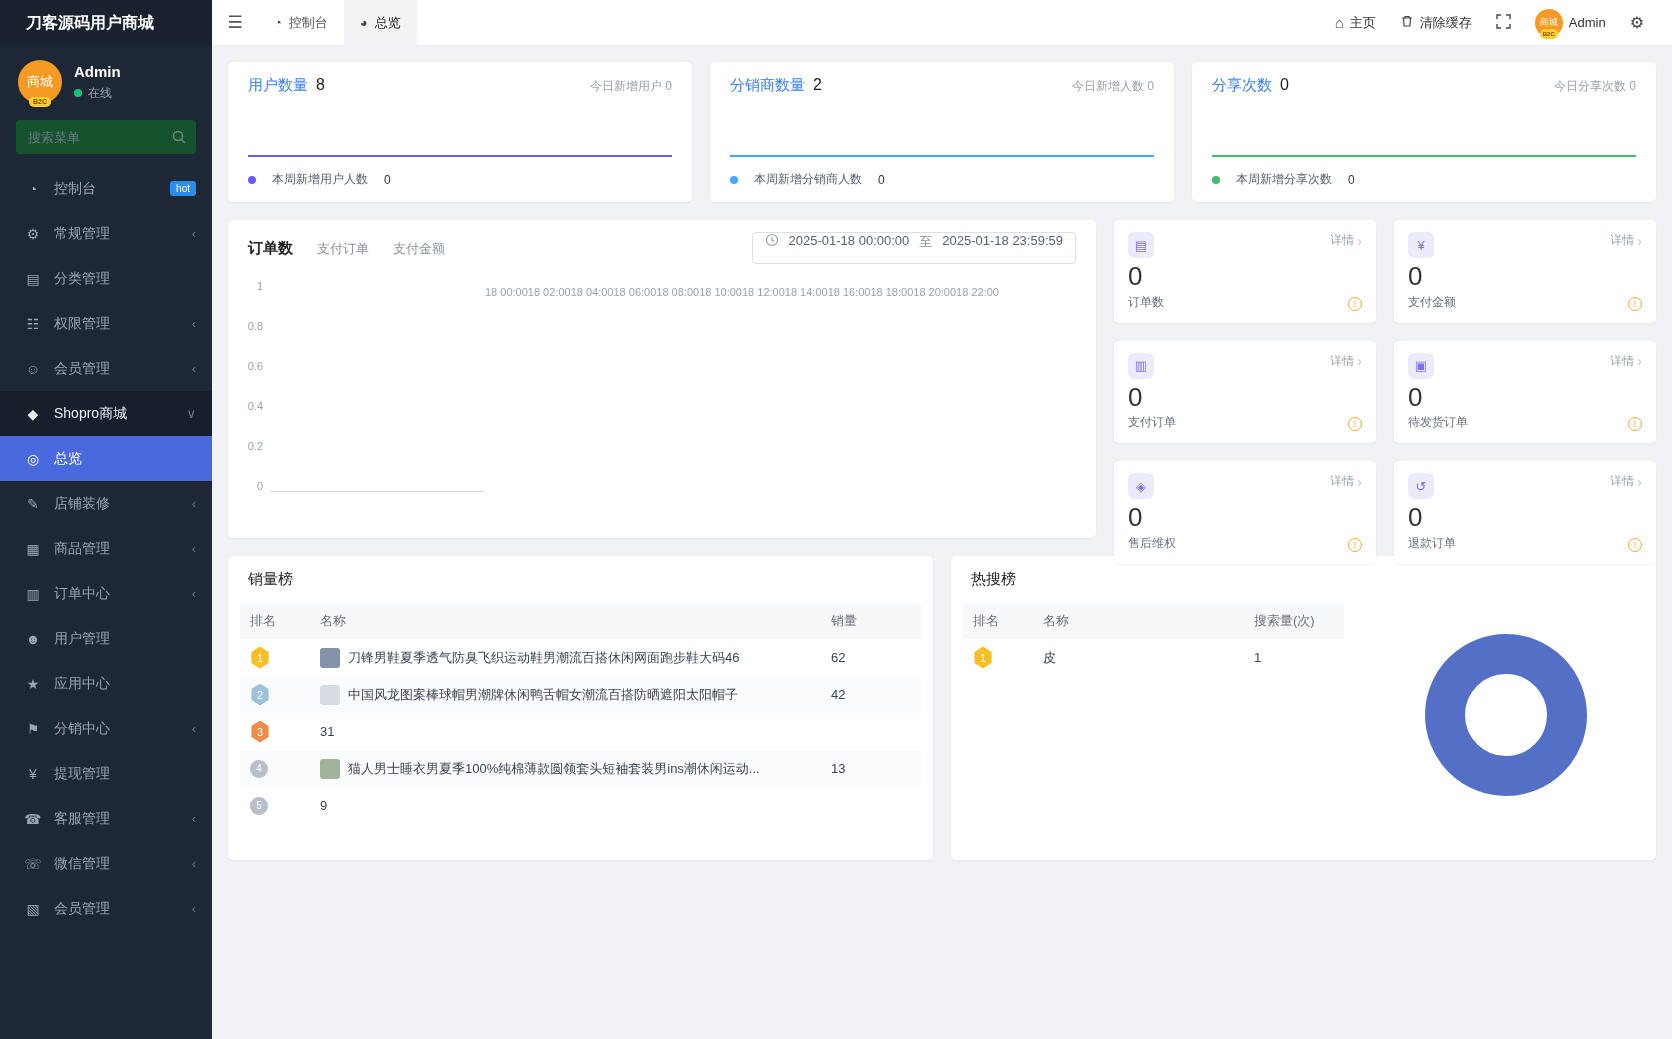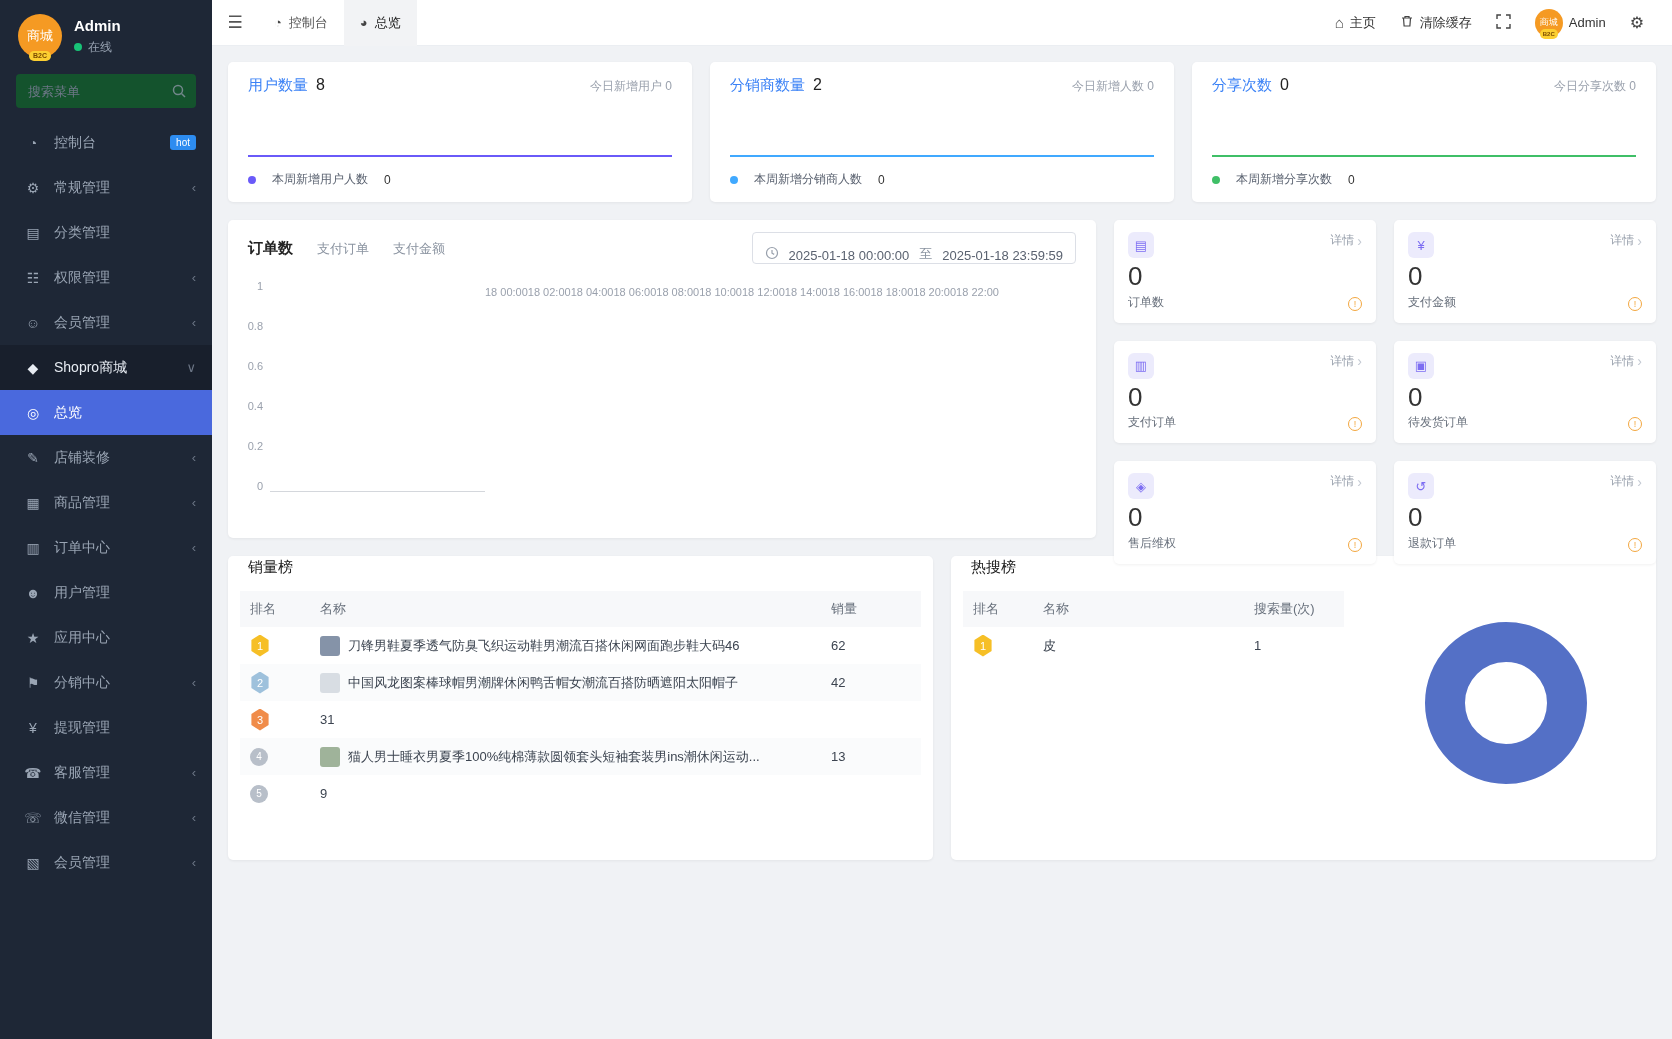--- a/index.html
+++ b/index.html
@@ -54,41 +54,41 @@
   .sparkline{height:40px;margin-top:22px;border-bottom:2px solid #888}
   .stat-foot{display:flex;align-items:center;gap:16px;margin-top:14px;font-size:12px;color:#5a6270}
   .f-dot{width:8px;height:8px;border-radius:50%;display:inline-block}
   .f-val{color:#333}
 
   .mid-row{display:flex;gap:18px;margin-top:18px;height:318px}
   .chart-card{flex:0 0 868px;height:100%}
   .chart-head{height:56px;display:flex;align-items:center;padding:0 20px}
   .o-tab{font-size:13px;color:#8a93a0;margin-right:24px;cursor:pointer}
   .o-tab.active{font-size:15px;color:#222;font-weight:bold}
-  .date-box{margin-left:auto;display:flex;align-items:flex-end;border:1px solid #dcdfe6;border-radius:4px;height:32px;padding:0 12px;gap:10px;font-size:13px;color:#5a6270;cursor:pointer}
+  .date-box{margin-left:auto;display:flex;align-items:flex-start;border:1px solid #dcdfe6;border-radius:4px;height:32px;padding:0 12px;gap:10px;font-size:13px;color:#5a6270;cursor:pointer}
   .date-sep{color:#8a93a0}
   .chart-body{display:flex;padding:4px 20px 0 12px}
   .y-axis{width:30px;display:flex;flex-direction:column;justify-content:space-between;align-items:flex-end;font-size:11px;color:#9aa1ad;height:212px;padding-right:7px}
   .plot{flex:1;display:flex;}
   .bars{height:212px;display:flex;align-items:flex-end;gap:9px;border-bottom:1px solid #d4d7dc;padding:0 4px}
   .bar{flex:1;height:100%;background:#f0f0f0}
   .x-axis{display:flex;margin-top:6px;font-size:11px;color:#9aa1ad}
   .x-axis span{flex:1;text-align:center;white-space:nowrap}
 
   .mini-grid{flex:1;display:grid;grid-template-columns:1fr 1fr;grid-template-rows:1fr 1fr 1fr;gap:18px}
   .mini-card{position:relative;padding:12px 14px}
   .mini-icon{width:26px;height:26px;border-radius:6px;background:#ecebfc;color:#7d6ef2;display:inline-flex;align-items:center;justify-content:center;font-size:13px}
   .mini-detail{position:absolute;top:12px;right:14px;font-size:12px;color:#98a0ac;display:flex;align-items:center;gap:3px;cursor:pointer}
   .chev-r{color:#c3c9d2;font-size:14px}
   .mini-value{font-size:26px;color:#333;margin-top:4px;line-height:1.1}
   .mini-label{font-size:12px;color:#68707c;margin-top:3px}
   .warn-ic{position:absolute;right:14px;bottom:12px;width:14px;height:14px;border:1px solid #f3a73f;color:#f3a73f;border-radius:50%;font-size:9px;display:flex;align-items:center;justify-content:center}
 
   .bottom-row{display:flex;gap:18px;margin-top:18px}
-  .rank-card{flex:1;height:304px;padding-top:2px}
+  .rank-card{flex:1;height:304px;padding-top:14px}
   .rank-title{font-size:15px;color:#222;padding:0 20px 14px}
   .rtable{margin:0 12px}
   .thead{display:flex;background:#f7f8fa;height:36px;align-items:center;font-size:13px;color:#68707c;padding:0 10px}
   .col-rank{width:70px;flex-shrink:0}
   .col-name{flex:1;overflow:hidden}
   .col-val{width:80px;flex-shrink:0}
   .trow{display:flex;align-items:center;height:37px;font-size:13px;color:#3c4450;padding:0 10px}
   .trow.alt{background:#fafbfc}
   .medal{width:20px;height:22px;clip-path:polygon(50% 0,93% 25%,93% 75%,50% 100%,7% 75%,7% 25%);display:inline-flex;align-items:center;justify-content:center;color:#fff;font-size:11px}
   .medal-1{background:#f6bf26}
@@ -100,20 +100,21 @@
   .thumb-0{background:#8593a8}.thumb-1{background:#d8dde3}.thumb-2{background:#e8c9c2}.thumb-3{background:#9fb39a}.thumb-4{background:#5a6b86}
   .name-text{overflow:hidden;text-overflow:ellipsis;white-space:nowrap}
   .hot-body{display:flex;align-items:flex-start}
   .hot-table{flex:1}
   .donut-wrap{width:300px;display:flex;justify-content:center;padding-top:28px}
 </style>
 </head>
 <body>
 
 <aside class="sidebar">
+  <div class="side-title">刀客源码用户商城</div>
   <div class="profile">
     <div class="avatar">
       <span>商城</span>
       <span class="b2c">B2C</span>
     </div>
     <div>
       <div class="p-name">Admin</div>
       <div class="p-status">
         <span class="dot-green"></span>
         <span>在线</span>

